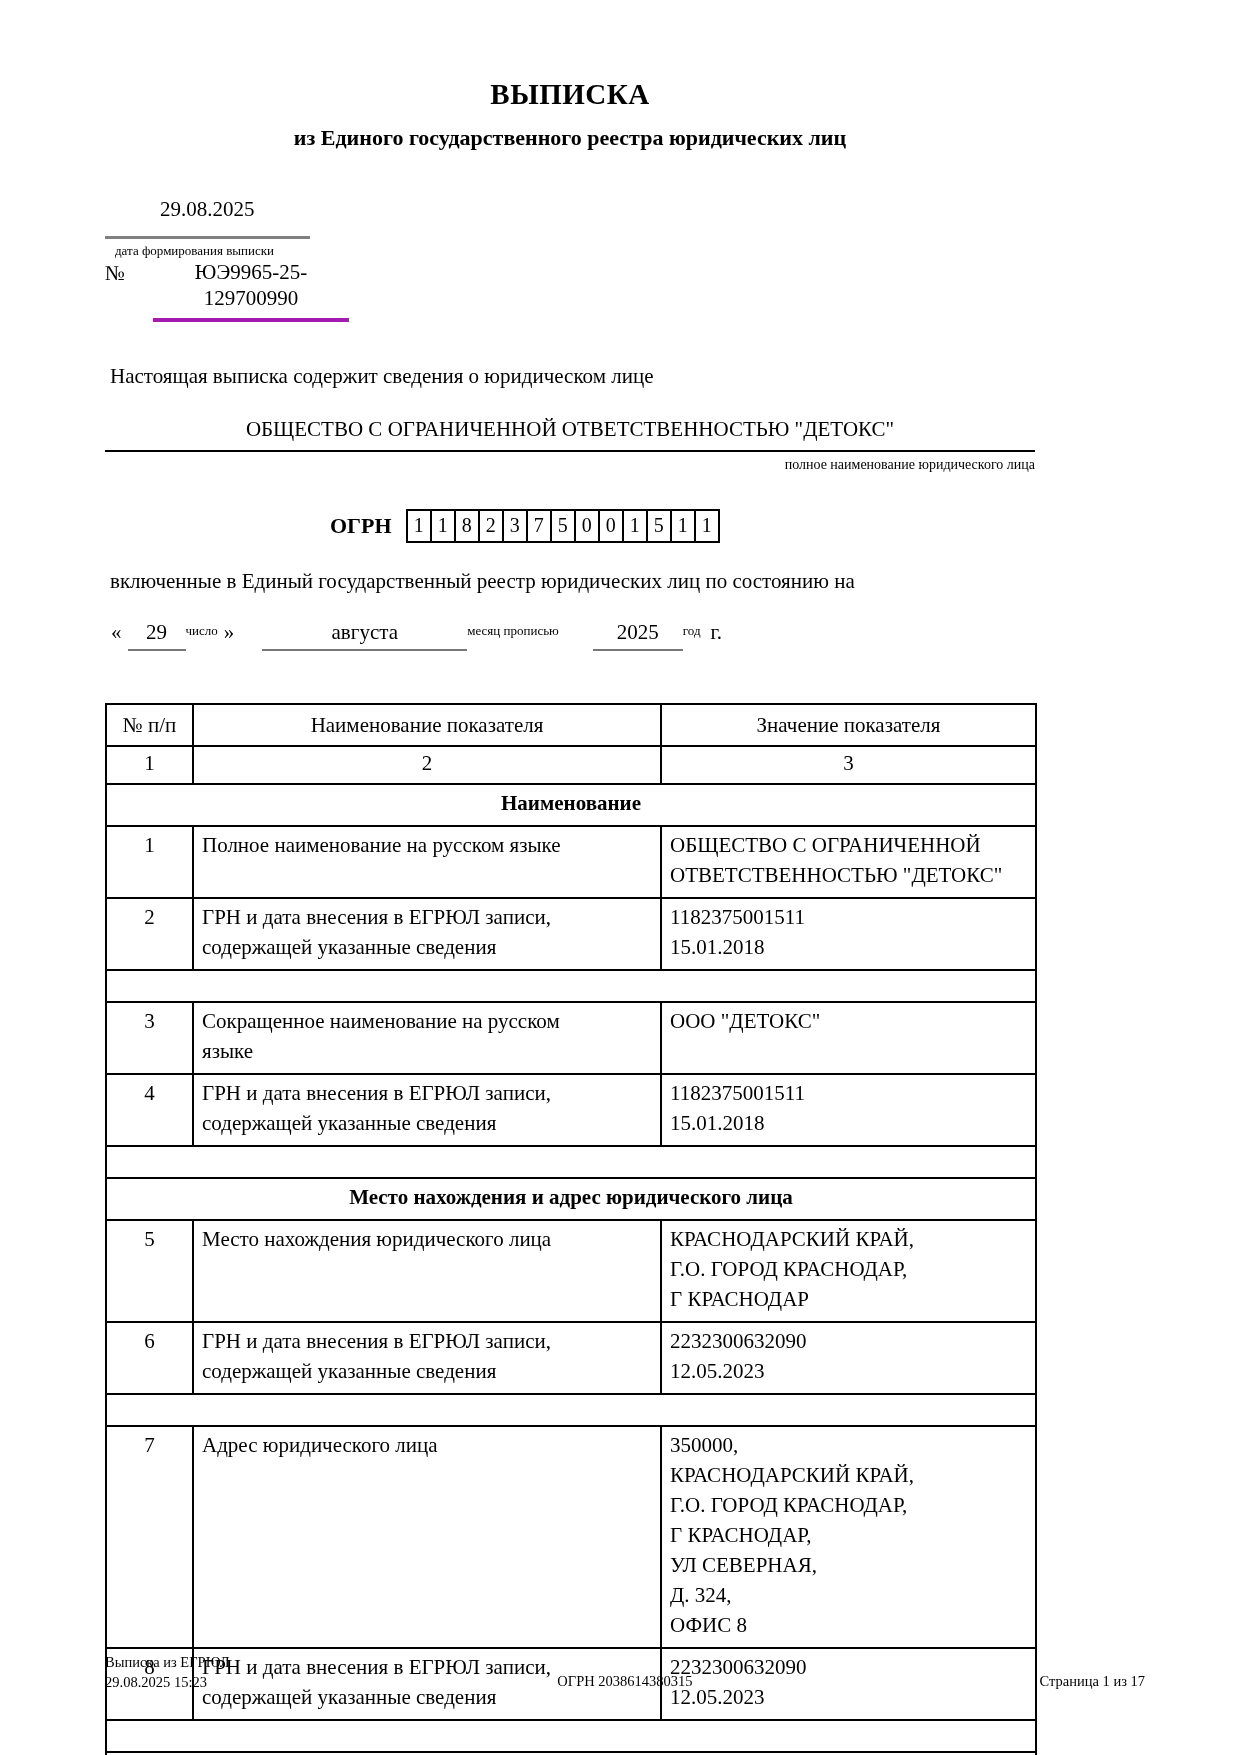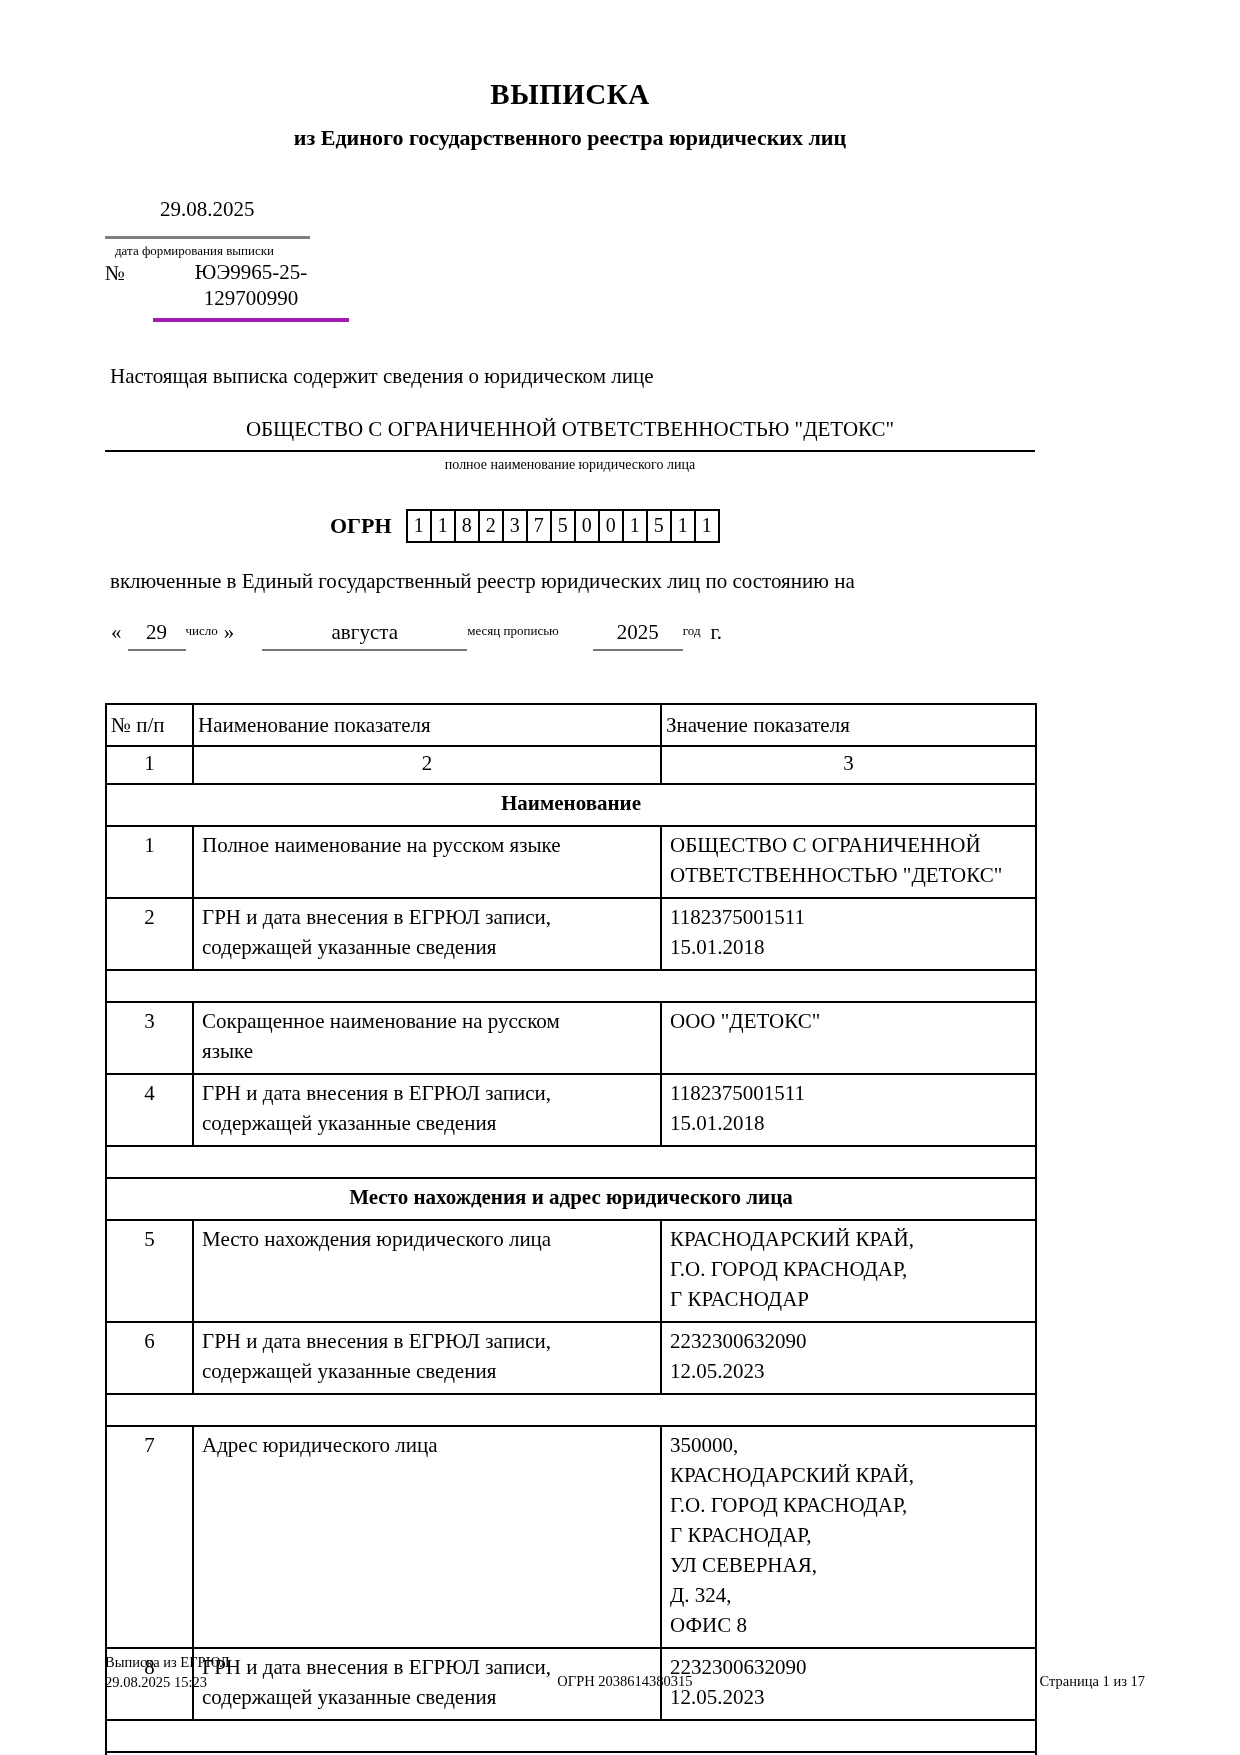--- a/index.html
+++ b/index.html
@@ -21,21 +21,21 @@
   .meta-date-block { width:205px; }
   .meta-date-value { font-size:21px; padding-left:55px; padding-bottom:14px; border-bottom:3px solid #808080; }
   .meta-date-label { font-size:13px; margin-top:4px; padding-left:10px; }
   .meta-number-block { display:flex; align-items:flex-start; gap:28px; }
   .meta-number-sign { font-size:21px; margin-top:2px; }
   .meta-number-value { width:196px; text-align:center; font-size:21px; line-height:1.25; padding-bottom:6px; border-bottom:4px solid #a21caf; }
 
   .intro-text { font-size:21px; margin-top:42px; padding-left:5px; }
 
   .company-line { margin-top:28px; border-bottom:2px solid #000; text-align:center; font-size:21px; padding-bottom:8px; }
-  .company-label { text-align:center; font-size:14px; margin-top:5px; }
+  .company-label { text-align:right; font-size:14px; margin-top:5px; }
 
   
   .ogrn-row { display:flex; align-items:center; margin-top:36px; padding-left:225px; }
   .ogrn-label { font-weight:bold; font-size:22px; margin-right:14px; }
   .ogrn-boxes { display:flex; }
   .digit-cell {
     width:26px; height:34px; border:2px solid #000; margin-left:-2px;
     display:flex; align-items:center; justify-content:center; font-size:20px;
   }
   .digit-cell:first-child { margin-left:0; }
@@ -52,21 +52,21 @@
   .w-month { width:205px; margin-left:22px; }
   .w-year { width:90px; margin-left:34px; }
   .g-suffix { margin-left:10px; }
 
   
   table.main { border-collapse:collapse; width:930px; margin-top:52px; table-layout:fixed; }
   table.main td { border:2px solid #000; font-size:21px; vertical-align:top; padding:3px 8px 7px 8px; line-height:1.43; }
   td.c-num  { text-align:center; }
   td.c-name { text-align:left; white-space:pre-line; }
   td.c-val  { text-align:left; white-space:pre-line; }
-  tr.hdr td { text-align:left; vertical-align:middle; padding:5px 4px; }
+  tr.hdr td { text-align:center; vertical-align:middle; padding:5px 4px; }
   tr.colnums td { text-align:center; padding:1px 4px 5px 4px; }
   td.section { text-align:center; font-weight:bold; padding:3px 8px 6px 8px; }
   td.spacer { height:32px; padding:0; }
 
   
   .footer { position:absolute; left:105px; top:1652px; width:1040px; display:grid; grid-template-columns:1fr auto 1fr; font-size:14.5px; line-height:1.4; }
   .footer .f-left { text-align:left; }
   .footer .f-center { text-align:center; margin-top:19px; }
   .footer .f-right { text-align:right; margin-top:19px; }
 </style>

